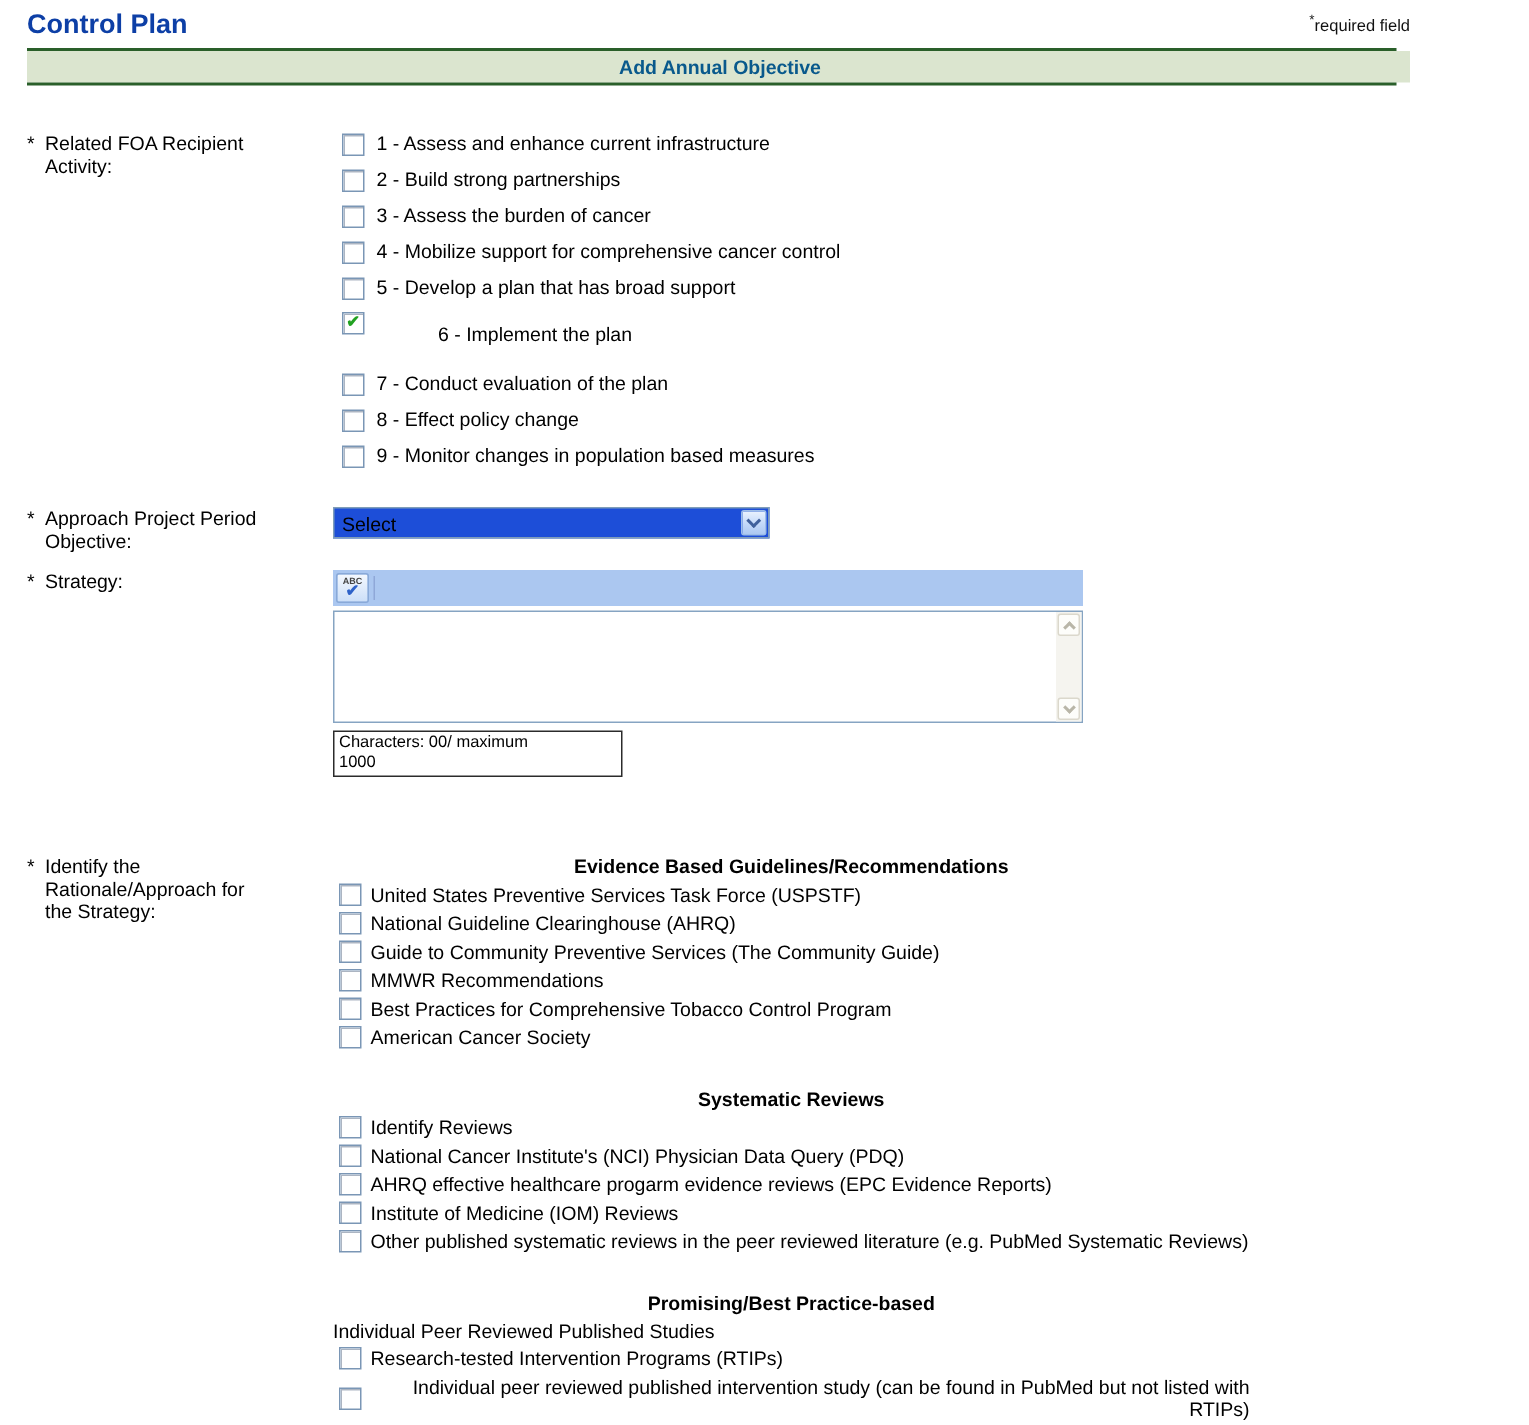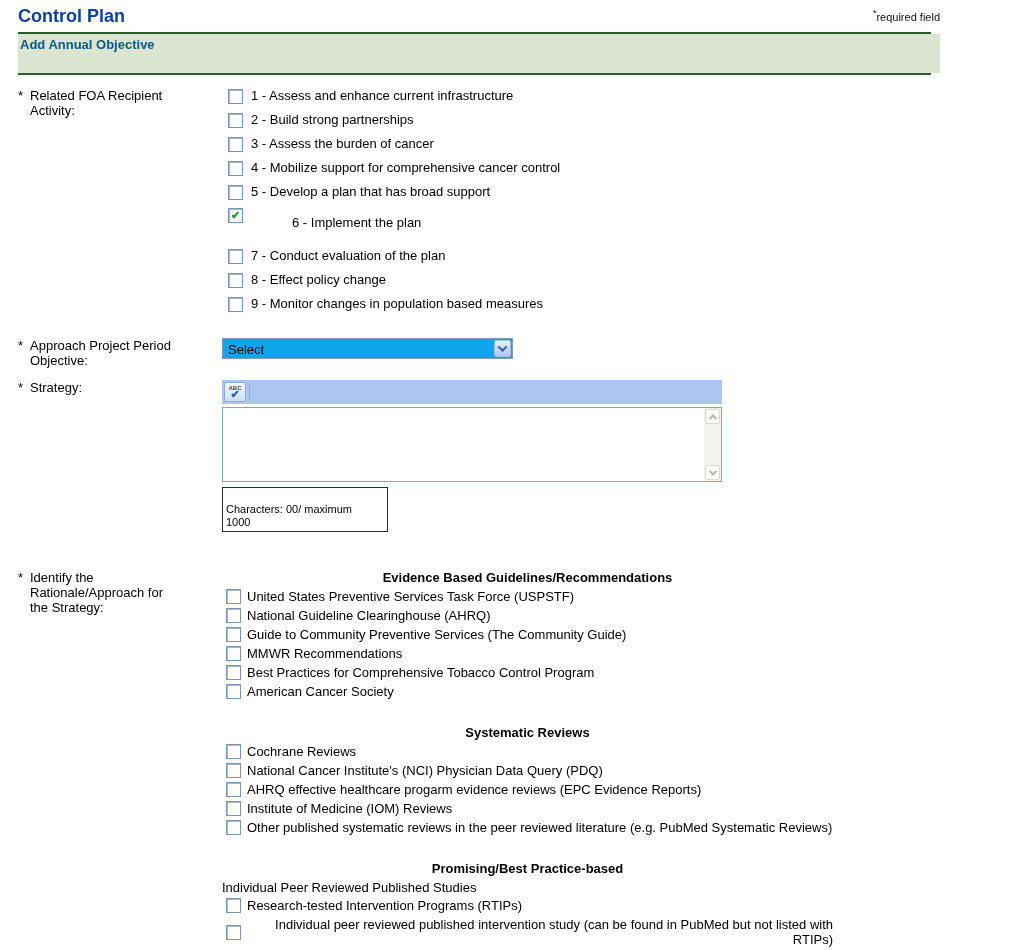--- a/index.html
+++ b/index.html
@@ -13,21 +13,21 @@
   }
   *{margin:0;padding:0;box-sizing:content-box;}
   html,body{background:#fff;}
   body{
     width:1019px;height:950px;position:relative;overflow:hidden;
     font-family:"Liberation Sans",sans-serif;font-size:13px;color:#000;
   }
   .page-title{position:absolute;left:18px;top:6px;font-size:18px;font-weight:bold;color:var(--title-blue);}
   .required-note{position:absolute;top:8px;right:79px;font-size:11px;color:#111;}
   .required-note .sup{vertical-align:super;font-size:9px;}
-  .green-bar{position:absolute;left:18px;top:34px;width:922px;height:39px;background:var(--bar-bg);}
+  .green-bar{position:absolute;left:18px;top:34px;width:922px;height:21px;background:var(--bar-bg);text-align:center;}
   .green-bar::before{content:"";position:absolute;left:0;top:-2px;width:913px;height:2px;background:var(--bar-line);}
   .green-bar::after{content:"";position:absolute;left:0;bottom:-2px;width:913px;height:2px;background:var(--bar-line);}
   .green-bar .subtitle{padding-left:2px;line-height:21px;font-weight:bold;font-size:13px;color:var(--subtitle-blue);}
 
   .row{position:absolute;left:0;display:flex;}
   .label-col{position:relative;width:222px;padding-left:30px;box-sizing:border-box;flex:none;}
   .label-col .ast{position:absolute;left:18px;top:0;}
   .label-text{white-space:pre-line;line-height:15px;}
 
   .row-foa{top:88px;}
@@ -46,42 +46,42 @@
   .checked-row{align-items:flex-start;height:26px;margin-bottom:14px;}
   .checked-row .cb-label{padding-top:7px;margin-left:41px;}
 
   .rat-group + .rat-group{margin-top:26px;}
   .rat-heading{font-weight:bold;line-height:16px;margin-bottom:3px;text-align:center;}
   .rat-sub{line-height:16px;margin-bottom:2px;}
   .rat-options .cb-row{padding-left:4px;margin-bottom:4px;}
   .rat-options .cb{margin-right:6px;}
   .rat-options .cb-label{max-width:586px;line-height:15px;}
 
-  .xp-select{width:291px;height:21px;border:1px solid var(--input-border);background:#0ea5e9;display:flex;align-items:stretch;box-sizing:border-box;}
+  .xp-select{width:291px;height:21px;border:1px solid var(--input-border);background:#1d4ed8;display:flex;align-items:stretch;box-sizing:border-box;}
   .xp-select .value{flex:1;padding:3px 2px 0 5px;}
   .select-btn{width:17px;margin:1px;border:1px solid #9EBEE8;border-radius:2px;box-sizing:border-box;
     background:linear-gradient(#EAF2FE,#C3D9F9 55%,#ADC9F2);display:flex;align-items:center;justify-content:center;}
   .chev{width:5px;height:5px;border-right:2px solid #40619C;border-bottom:2px solid #40619C;transform:rotate(45deg) translate(-1px,-1px);}
 
   .editor-toolbar{width:500px;height:24px;background:var(--toolbar-blue);display:flex;align-items:center;box-sizing:border-box;padding-left:2px;}
   .spell-btn{width:22px;height:20px;background:linear-gradient(#F4F8FE,#CCDFF8);border:1px solid #89A9D8;border-radius:2px;
     display:flex;flex-direction:column;align-items:center;justify-content:center;line-height:1;box-sizing:border-box;}
   .spell-abc{font-size:6px;font-weight:bold;color:#444;}
   .spell-check{font-size:11px;color:#2E62C9;font-weight:bold;margin-top:-2px;}
   .tb-sep{width:1px;height:16px;background:#8FA8D8;margin-left:3px;}
 
   .editor-area{margin-top:3px;width:500px;height:75px;border:1px solid #86A4C2;box-sizing:border-box;display:flex;background:#fff;}
   .ta-body{flex:1;outline:none;}
   .ta-scroll{width:17px;flex:none;background:#F5F4EF;display:flex;flex-direction:column;justify-content:space-between;padding:1px;box-sizing:border-box;}
   .sb-btn{height:15px;background:#FDFDFA;border:1px solid #DBD8CC;border-radius:2px;display:flex;align-items:center;justify-content:center;box-sizing:border-box;}
   .sb-chev{width:4px;height:4px;border-right:2px solid #B9B6A8;border-bottom:2px solid #B9B6A8;}
   .sb-chev.up{transform:rotate(-135deg) translate(-1px,-1px);}
   .sb-chev.down{transform:rotate(45deg) translate(-1px,-1px);}
 
-  .char-counter{margin-top:5px;width:166px;border:1px solid #2B2B2B;box-sizing:border-box;padding:15px 3px 2px;font-size:11px;line-height:13px;}
+  .char-counter{margin-top:5px;width:193px;border:1px solid #2B2B2B;box-sizing:border-box;padding:1px 3px 2px;font-size:11px;line-height:13px;}
 </style>
 </head>
 <body>
 
 <div class="page-title">Control Plan</div>
 
 <div class="required-note"><span class="sup">*</span><span>required field</span></div>
 
 <div class="green-bar">
   <div class="subtitle">Add Annual Objective</div>
@@ -215,21 +215,21 @@
             <span class="cb"></span>
             <span class="cb-label">American Cancer Society</span>
           </label>
         </div>
       </div>
       <div class="rat-group">
         <div class="rat-heading">Systematic Reviews</div>
         <div class="rat-options">
           <label class="cb-row">
             <span class="cb"></span>
-            <span class="cb-label">Cochrane Reviews</span>
+            <span class="cb-label">Identify Reviews</span>
           </label>
           <label class="cb-row">
             <span class="cb"></span>
             <span class="cb-label">National Cancer Institute's (NCI) Physician Data Query (PDQ)</span>
           </label>
           <label class="cb-row">
             <span class="cb"></span>
             <span class="cb-label">AHRQ effective healthcare progarm evidence reviews (EPC Evidence Reports)</span>
           </label>
           <label class="cb-row">

